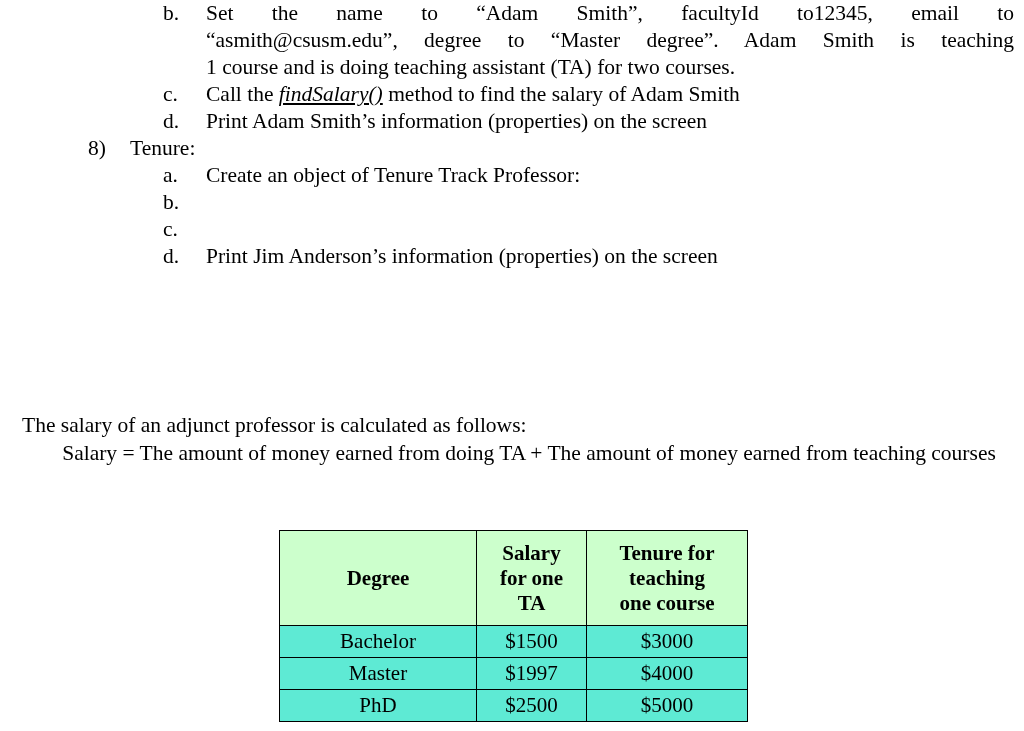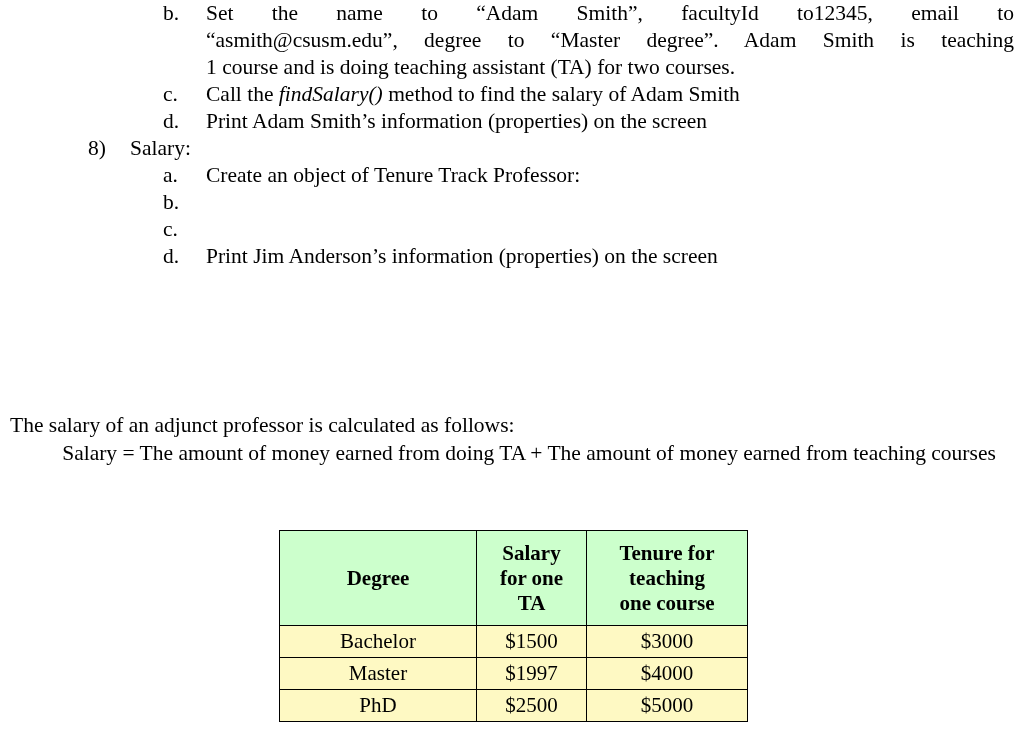--- a/index.html
+++ b/index.html
@@ -69,33 +69,34 @@
   .li-letter .body.justify > .jline {
     display: block;
   }
   .li-letter .body.justify > .jline.stretch {
     text-align: justify;
     text-align-last: justify;
   }
 
   em.method {
     font-style: italic;
+    text-decoration: underline;
   }
 
   
   .salary-block {
     position: absolute;
     left: 0;
     top: 411px;
     width: 1024px;
     font-size: 21.5px;
     line-height: 28px;
   }
   .salary-line-1 {
-    padding-left: 10px;
+    padding-left: 22px;
     text-align: left;
   }
   .salary-line-2 {
     padding-left: 44px;
     padding-right: 10px;
     text-align: center;
   }
 
   
   .salary-table-wrap {
@@ -117,21 +118,21 @@
   }
   table.salary-table thead th {
     background: #CCFFCC;
     font-weight: bold;
     height: 90px;
     line-height: 25px;
     text-align: center;
     padding: 2px 4px;
   }
   table.salary-table tbody td {
-    background: #fef9c3;
+    background: #5eead4;
     height: 31px;
     text-align: center;
     font-weight: normal;
     padding: 0 4px;
   }
   col.c-degree { width: 197px; }
   col.c-ta     { width: 110px; }
   col.c-course { width: 161px; }
 </style>
 </head>
@@ -155,21 +156,21 @@
       <span class="body"><span>Call the </span><em class="method">findSalary()</em><span> method to find the salary of Adam Smith</span></span>
     </div>
 
     <div class="li-row li-letter">
       <span class="marker">d.</span>
       <span class="body">Print Adam Smith’s information (properties) on the screen</span>
     </div>
 
     <div class="li-row li-num">
       <span class="marker">8)</span>
-      <span class="body">Salary:</span>
+      <span class="body">Tenure:</span>
     </div>
 
     <div class="li-row li-letter">
       <span class="marker">a.</span>
       <span class="body">Create an object of Tenure Track Professor:</span>
     </div>
 
     <div class="li-row li-letter">
       <span class="marker">b.</span>
     </div>

